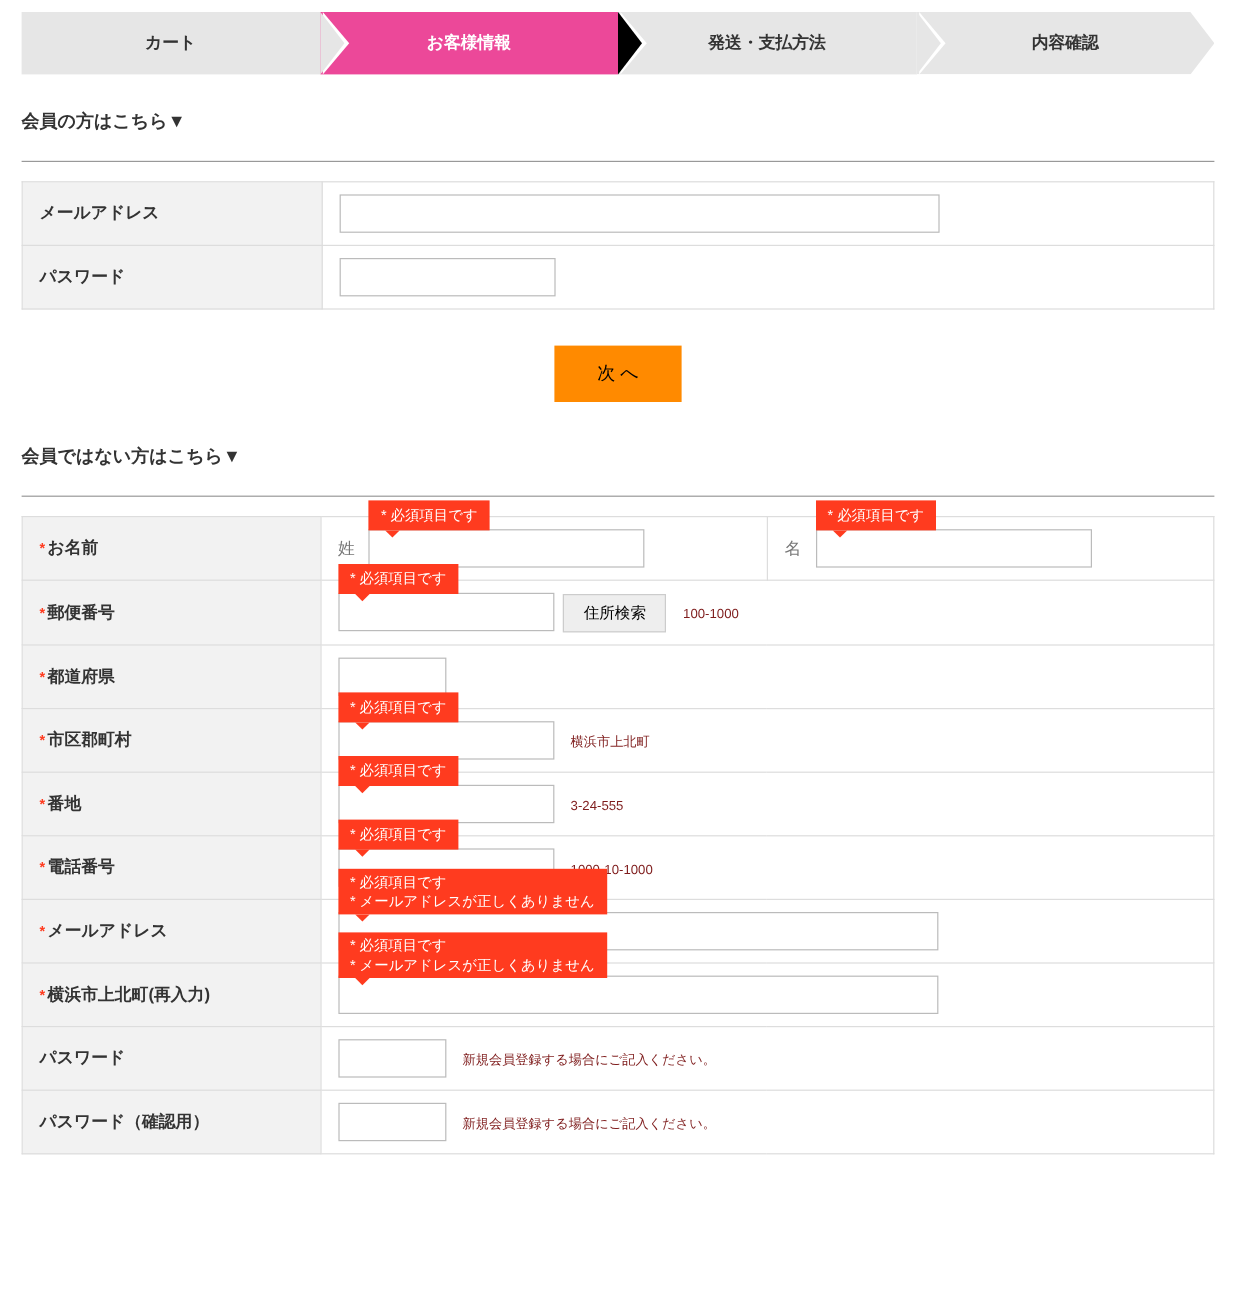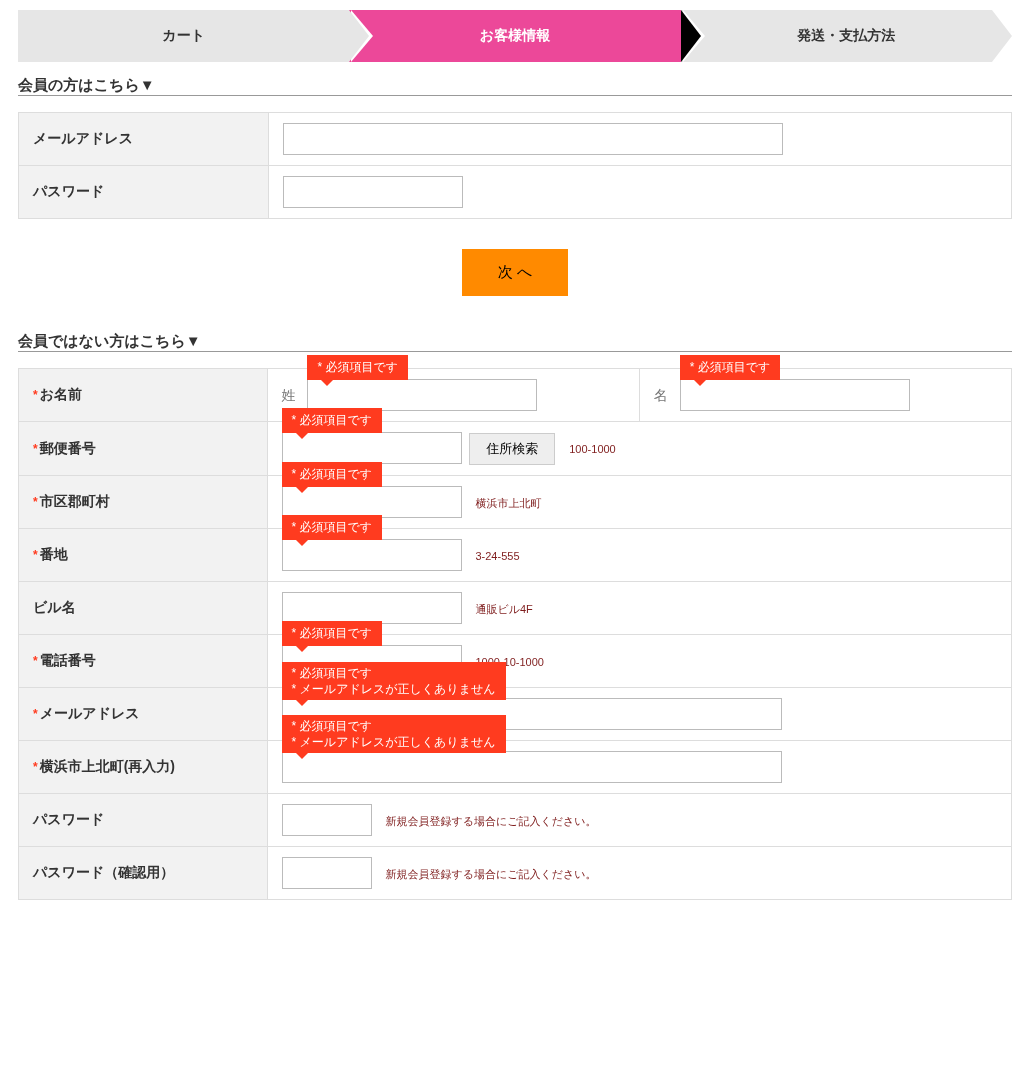--- a/index.html
+++ b/index.html
@@ -1,29 +1,29 @@
 <!DOCTYPE html>
 <html><head>
 <meta charset="utf-8">
 <style>
 * { box-sizing: border-box; margin: 0; padding: 0; }
 body { font-family: "Hiragino Kaku Gothic Pro", "Meiryo", sans-serif; font-size: 14px; color: #333; background: #fff; padding: 10px 18px 40px; width: 1030px; }
 
 
-.steps { display: flex; margin-bottom: 14px; text-align: center; }
+.steps { display: flex; margin-bottom: 30px; text-align: center; }
 .step { position: relative; flex: 1; height: 52px; background: #e6e6e6; display: flex; align-items: center; justify-content: center; font-weight: bold; }
 .step.active { background: #ec4899; color: #fff; }
 .step::after { content: ""; position: absolute; right: -20px; top: 0; width: 0; height: 0; border-top: 26px solid transparent; border-bottom: 26px solid transparent; border-left: 20px solid #e6e6e6; z-index: 2; }
 .step.active::after { border-left-color: #000; }
 .step::before { content: ""; position: absolute; right: -24px; top: 0; width: 0; height: 0; border-top: 26px solid transparent; border-bottom: 26px solid transparent; border-left: 22px solid #fff; z-index: 1; }
 .step:last-child::after, .step:last-child::before { display: none; }
 .step:last-child { clip-path: polygon(0 0, calc(100% - 20px) 0, 100% 50%, calc(100% - 20px) 100%, 0 100%); }
 
 
-.section-heading { font-weight: bold; font-size: 15px; padding-bottom: 0; border-bottom: 1px solid #999; margin-bottom: 16px; }
+.section-heading { font-weight: bold; font-size: 15px; padding-bottom: 23px; border-bottom: 1px solid #999; margin-bottom: 16px; }
 
 
 table.form-tbl { width: 100%; border-collapse: collapse; }
 table.form-tbl th, table.form-tbl td { border: 1px solid #ddd; padding: 10px 14px; vertical-align: middle; text-align: left; font-weight: normal; }
 table.form-tbl th { background: #f2f2f2; width: 250px; font-weight: bold; font-size: 14px; }
 .req { color: #ff3b1f; margin-right: 2px; font-size: 12px; }
 
 input[type=text], input[type=password] { border: 1px solid #bbb; padding: 6px; font-size: 14px; height: 32px; }
 .in-xl { width: 500px; }
 .in-lg { width: 180px; }
@@ -49,20 +49,21 @@
 
 td.cell-split { width: 373px; }
 </style>
 </head>
 <body>
 
 <div class="steps">
   <div class="step">カート</div>
   <div class="step active">お客様情報</div>
   <div class="step">発送・支払方法</div>
+  <div class="step">内容確認</div>
 </div>
 
 <div class="section-heading">会員の方はこちら▼</div>
 
 <table class="form-tbl">
   <tbody>
       <tr>
     <th>メールアドレス</th>
     <td><input type="text" class="in-xl" style=""></td>
   </tr>
@@ -103,44 +104,45 @@
     <td colspan="2">
       <span class="err-wrap">
         <span class="err-tip">* 必須項目です</span>
         <input type="text" class="in-lg" style="">
       </span>
       &nbsp;<button class="btn-sm">住所検索</button>
       <span class="hint">100-1000</span>
     </td>
   </tr>
   <tr>
+    <th><span class="req">*</span><span>都道府県</span></th>
+    <td colspan="2">
+      <span class="err-wrap">
+        <input type="text" style="width: 90px;">
+      </span>
+    </td>
+  </tr>
+  <tr>
     <th><span class="req">*</span><span>市区郡町村</span></th>
     <td colspan="2">
       <span class="err-wrap">
         <span class="err-tip">* 必須項目です</span>
         <input type="text" class="in-lg" style="">
       </span>
       <span class="hint">横浜市上北町</span>
     </td>
   </tr>
   <tr>
     <th><span class="req">*</span><span>番地</span></th>
     <td colspan="2">
       <span class="err-wrap">
         <span class="err-tip">* 必須項目です</span>
         <input type="text" class="in-lg" style="">
       </span>
       <span class="hint">3-24-555</span>
-    </td>
-  </tr>
-  <tr>
-    <th>ビル名</th>
-    <td colspan="2">
-      <input type="text" class="in-lg" style="">
-      <span class="hint">通販ビル4F</span>
     </td>
   </tr>
   <tr>
     <th><span class="req">*</span><span>電話番号</span></th>
     <td colspan="2">
       <span class="err-wrap">
         <span class="err-tip">* 必須項目です</span>
         <input type="text" class="in-lg" style="">
       </span>
       <span class="hint">1000-10-1000</span>

